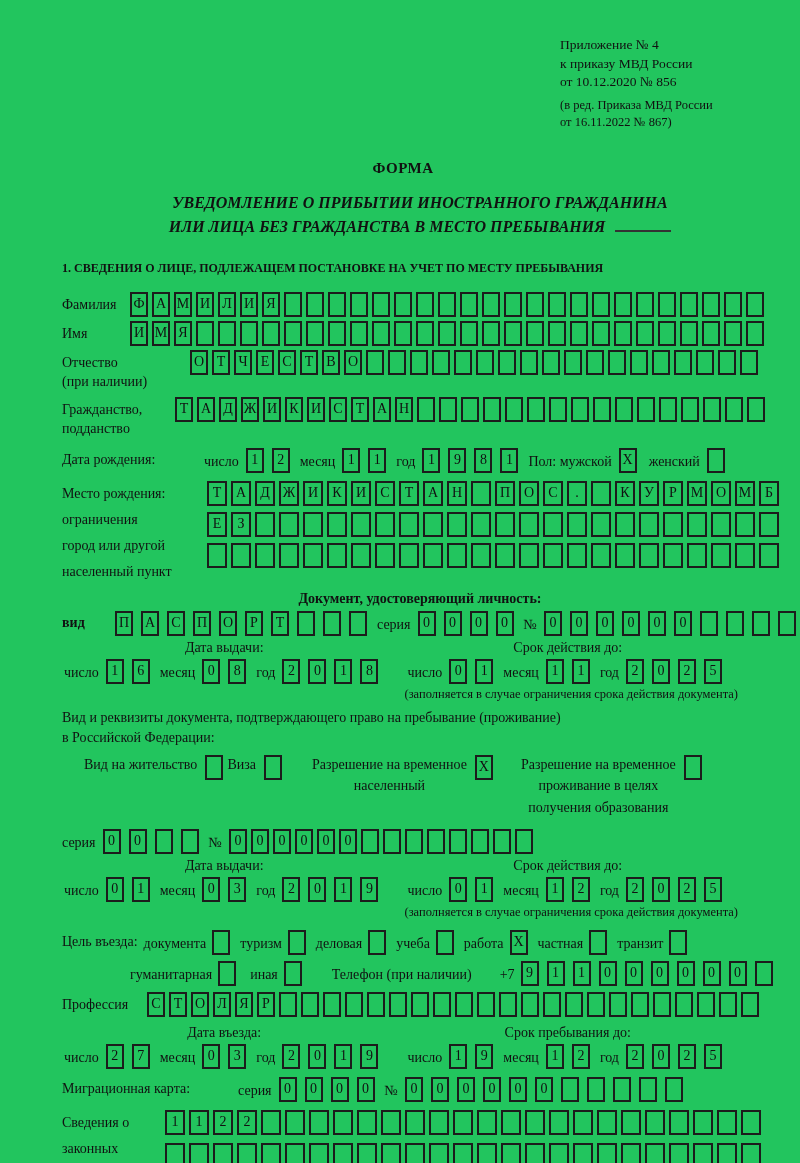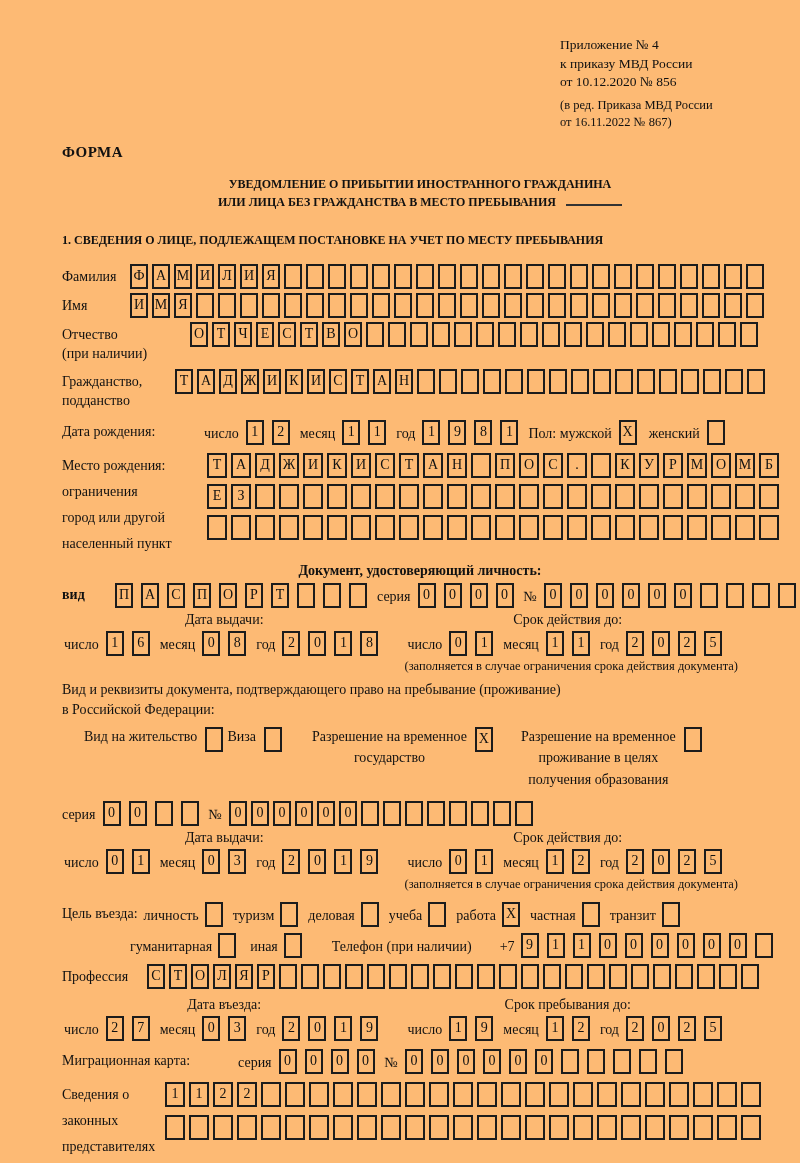--- a/index.html
+++ b/index.html
@@ -6,28 +6,28 @@
   html, body { width: 800px; background: #fff; }
   body {
     font-family: "Liberation Serif", "DejaVu Serif", serif;
     color: #111;
     font-size: 14px;
   }
   .page {
     width: 800px; height: 1163px;
     padding: 36px 22px 10px 62px;
     overflow: hidden;
-    background: #fdba74;
+    background: #22c55e;
   }
   
   .ref-block { margin-left: 498px; font-size: 13.5px; line-height: 1.38; }
   .ref-block .sub { font-size: 12.5px; margin-top: 5px; line-height: 1.35; }
-  .form-label { text-align: left; padding-right: 34px; font-weight: bold; font-size: 15px; margin-top: 13px; letter-spacing: .5px; }
+  .form-label { text-align: center; padding-right: 34px; font-weight: bold; font-size: 15px; margin-top: 29px; letter-spacing: .5px; }
   
-  .title { text-align: center; font-weight: bold; font-size: 12px; margin-top: 14px; line-height: 1.5; }
+  .title { text-align: center; font-weight: bold; font-size: 16px; margin-top: 14px; line-height: 1.5; font-style: italic; }
   .title .blank { display: inline-block; width: 56px; border-bottom: 2px solid #333; height: .9em; margin-left: 10px; }
   .sec-heading { font-weight: bold; font-size: 12px; margin-top: 22px; }
   
   .row { display: flex; align-items: flex-start; margin-top: 4px; }
   .ai-center { align-items: center; }
   .mt16 { margin-top: 16px; }
   .mt8 { margin-top: 8px; }
   .mt10 { margin-top: 10px; }
   .lbl { flex: 0 0 auto; padding-top: 5px; }
   .lbl-col { flex: 0 0 auto; line-height: 26px; }
@@ -445,21 +445,21 @@
     </div>
     <div class="opt">
       <span class="opt-text">Виза</span>
       <div class="cells">
           <span class="cell"></span>
         </div>
     </div>
     <div class="opt" style="margin-left:26px">
       <span class="opt-text center">
         <span>Разрешение на временное</span><br>
-        <span>государство</span>
+        <span>населенный</span>
       </span>
       <div class="cells">
           <span class="cell">X</span>
         </div>
     </div>
     <div class="opt" style="margin-left:24px">
       <span class="opt-text center">
         <span>Разрешение на временное</span><br>
         <span>проживание в целях</span><br>
         <span>получения образования</span>
@@ -540,21 +540,21 @@
             <span class="cell">2</span>
             <span class="cell">5</span>
           </div>
       </div>
     </div>
   </div>
   <div class="validity-note">(заполняется в случае ограничения срока действия документа)</div>
 
   <div class="purpose-row">
     <span>Цель въезда:</span>
-    <span class="dlabel">личность</span>
+    <span class="dlabel">документа</span>
     <div class="cells">
         <span class="cell"></span>
       </div>
     <span class="dlabel">туризм</span>
     <div class="cells">
         <span class="cell"></span>
       </div>
     <span class="dlabel">деловая</span>
     <div class="cells">
         <span class="cell"></span>

